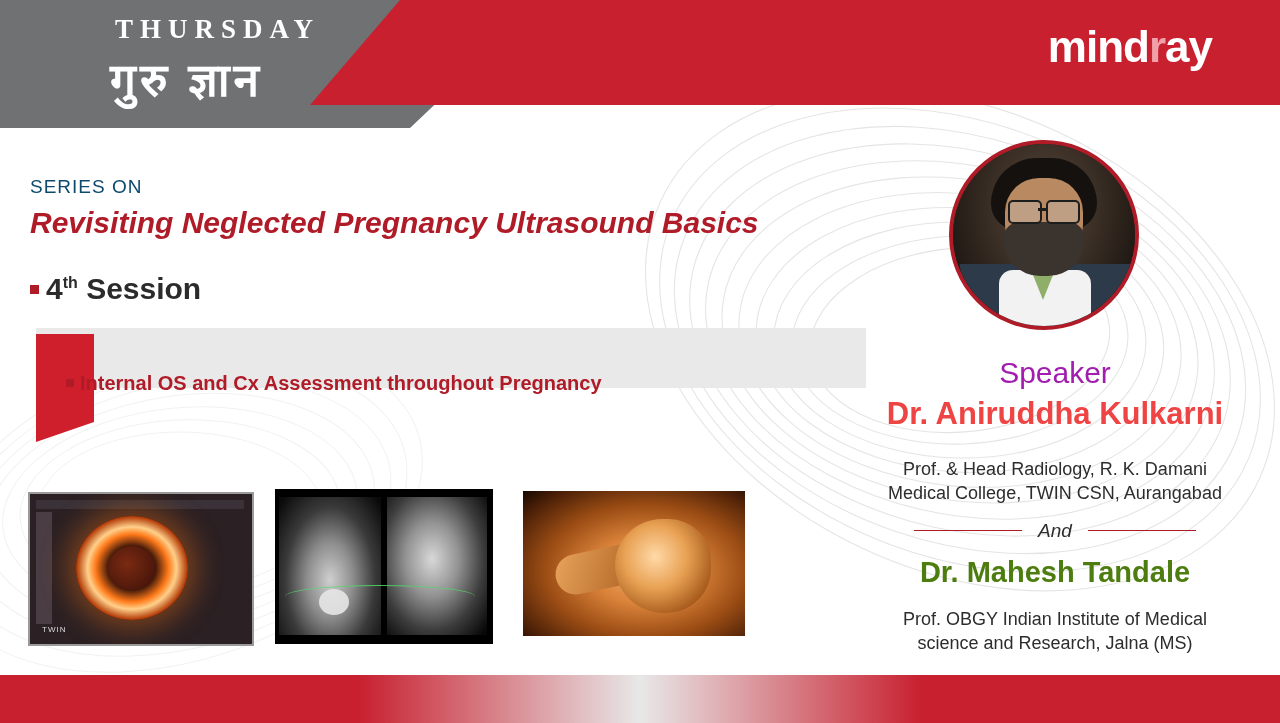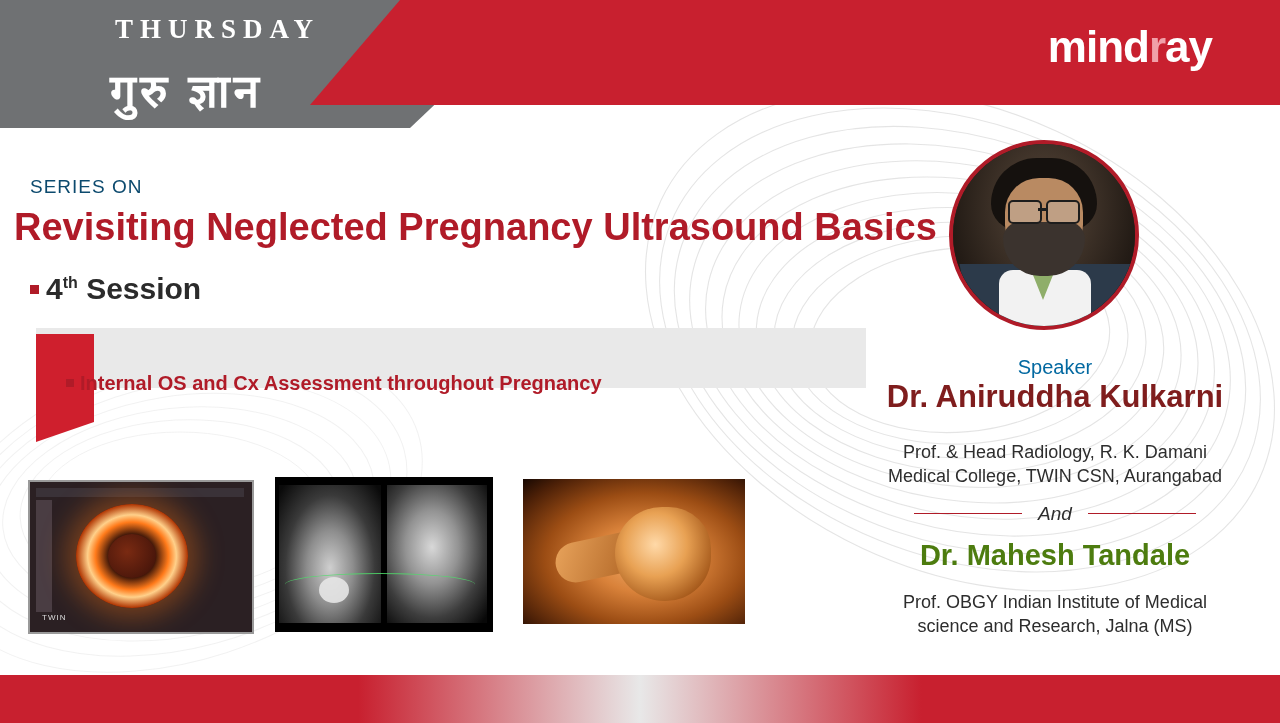--- a/index.html
+++ b/index.html
@@ -41,41 +41,41 @@
     background:#c8202f;
     clip-path:polygon(400px 0, 1280px 0, 1280px 105px, 310px 105px);
   }
   .thursday{
     position:absolute;left:115px;top:14px;
     color:#fff;font-size:27px;font-weight:bold;
     letter-spacing:7px;
     font-family:"Liberation Serif", serif;
   }
   .hindi{
-    position:absolute;left:110px;top:58px;
+    position:absolute;left:110px;top:47px;
     color:#fff;font-size:46px;font-weight:bold;
     letter-spacing:4px;
     font-family:"Liberation Sans", sans-serif;
   }
   .brand{
     position:absolute;right:68px;top:22px;
     color:#fff;font-size:44px;font-weight:bold;
     letter-spacing:-1px;
     font-family:"Liberation Sans", sans-serif;
   }
   .brand .r{color:#f0a0a8;}
 
   
   .series-on{
     position:absolute;left:30px;top:176px;
     font-size:19px;color:#0c4a6e;letter-spacing:1px;
   }
   .series-title{
-    position:absolute;left:14px;top:206px;
-    font-size:38px;font-weight:bold;color:#b01b28;
+    position:absolute;left:30px;top:206px;
+    font-size:30px;font-weight:bold;color:#b01b28;font-style:italic;
   }
   .session{
     position:absolute;left:30px;top:272px;
     font-size:30px;font-weight:bold;color:#2b2b2b;
   }
   .session .bullet{
     display:inline-block;width:9px;height:9px;background:#b01b28;
     vertical-align:middle;margin-right:7px;margin-bottom:4px;
   }
   .session sup{font-size:16px;}
@@ -93,21 +93,21 @@
     position:absolute;left:66px;top:372px;
     font-size:20px;font-weight:bold;color:#b01b28;
   }
   .topic-text .bullet{
     display:inline-block;width:8px;height:8px;background:#b01b28;
     vertical-align:middle;margin-right:6px;margin-bottom:3px;
   }
 
   
   .thumbs{position:absolute;left:28px;top:480px;}
-  .thumb{position:absolute;overflow:hidden;}
+  .thumb{position:absolute;overflow:hidden;margin-top:12px;}
   .thumb1{left:0;top:0;width:222px;height:150px;background:#2b2023;border:2px solid #9a9a9a;}
   .thumb2{left:247px;top:-3px;width:218px;height:155px;background:#000;}
   .thumb3{left:495px;top:-1px;width:222px;height:145px;background:#1b0f08;}
 
   .t1-glow{
     position:absolute;left:46px;top:22px;width:112px;height:104px;
     border-radius:50%;
     background:radial-gradient(ellipse at center,#2b0d07 28%,#ff7a1a 46%,#ffd08a 56%,#b23a06 70%,#3a1205 88%,#1a0a06 100%);
     box-shadow:0 0 26px 10px rgba(255,120,20,.35);
   }
@@ -152,22 +152,22 @@
   .ph-face{position:absolute;left:52px;top:34px;width:78px;height:86px;border-radius:42px 42px 48px 48px;background:#b98a62;}
   .ph-beard{position:absolute;left:50px;top:78px;width:82px;height:54px;border-radius:20px 20px 44px 44px;background:#3b332e;}
   .ph-glass-l{position:absolute;left:55px;top:56px;width:30px;height:20px;border:2.5px solid #1d1d1d;border-radius:5px;background:rgba(210,225,235,.25);}
   .ph-glass-r{position:absolute;left:93px;top:56px;width:30px;height:20px;border:2.5px solid #1d1d1d;border-radius:5px;background:rgba(210,225,235,.25);}
   .ph-bridge{position:absolute;left:85px;top:64px;width:8px;height:2.5px;background:#1d1d1d;}
   .ph-shirt{position:absolute;left:46px;top:126px;width:92px;height:56px;background:#f2f2f2;border-radius:14px 14px 0 0;}
   .ph-coat-l{position:absolute;left:12px;top:120px;width:62px;height:62px;background:#2c3a4a;transform:skewX(10deg);}
   .ph-coat-r{position:absolute;left:110px;top:120px;width:64px;height:62px;background:#2c3a4a;transform:skewX(-10deg);}
   .ph-collar{position:absolute;left:78px;top:126px;width:24px;height:30px;background:#8fae6a;clip-path:polygon(50% 100%,0 0,100% 0);}
   .speaker-block{position:absolute;left:830px;top:356px;width:450px;text-align:center;}
-  .sp-label{font-size:20px;color:#0369a1;}
-  .sp-name1{font-size:31px;font-weight:bold;color:#7f1d1d;}
+  .sp-label{font-size:30px;color:#a21caf;}
+  .sp-name1{font-size:31px;font-weight:bold;color:#ef4444;margin-top:6px;}
   .sp-aff1{font-size:18px;color:#2d2d2d;line-height:1.35;margin-top:25px;}
   .and-row{
     display:flex;align-items:center;justify-content:center;gap:16px;margin-top:14px;
   }
   .and-row .line{height:1px;background:#b01b28;width:108px;}
   .and-row .and{font-size:19px;color:#2d2d2d;font-style:italic;}
   .sp-name2{font-size:29px;font-weight:bold;color:#4d7c0f;margin-top:14px;}
   .sp-aff2{font-size:18px;color:#2d2d2d;line-height:1.35;margin-top:18px;}
 
   

